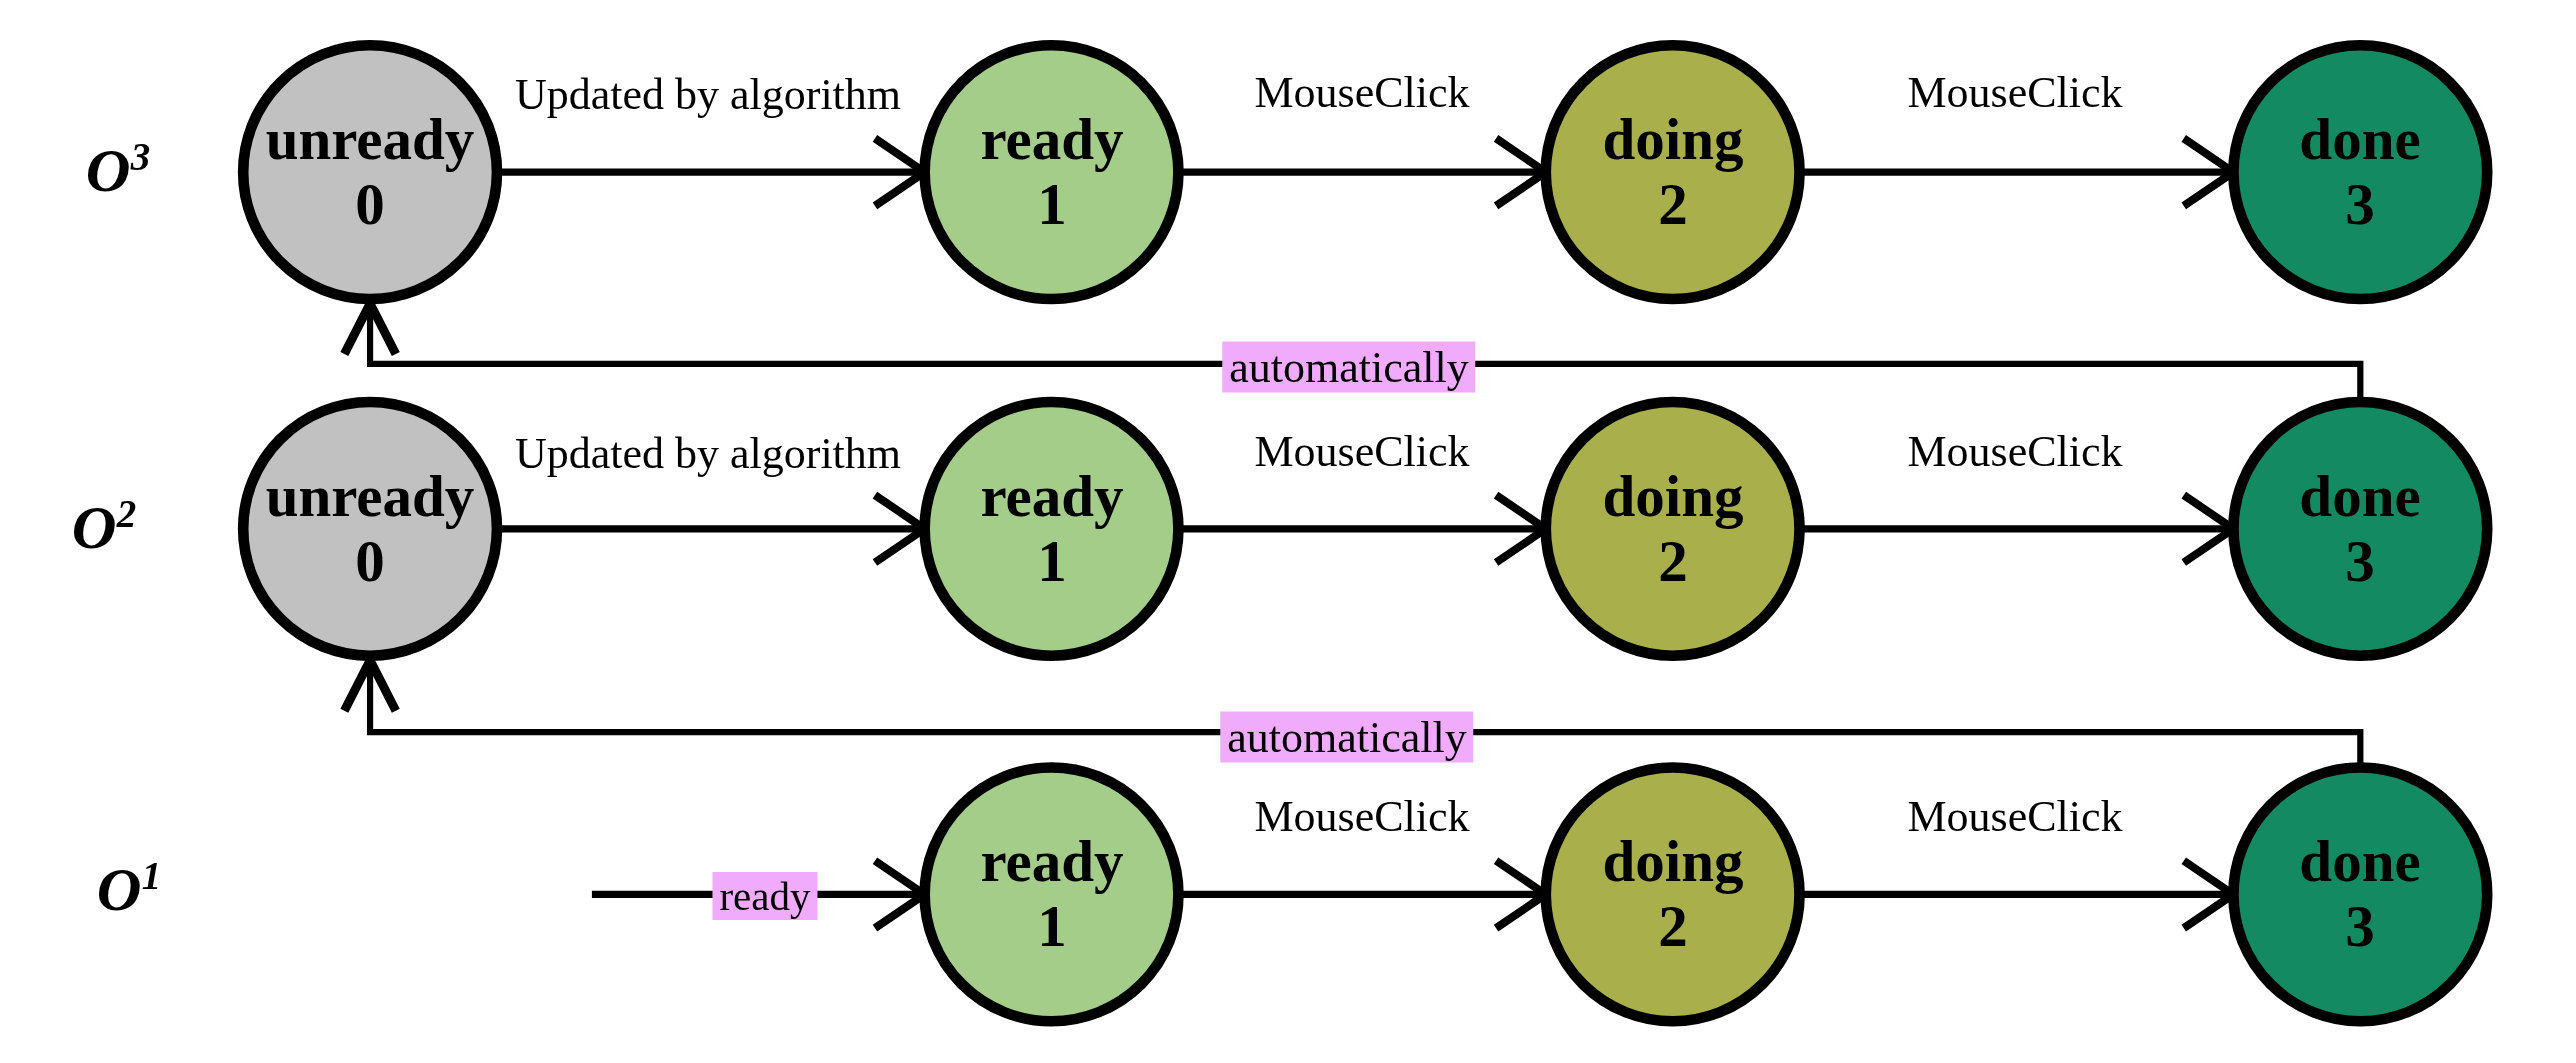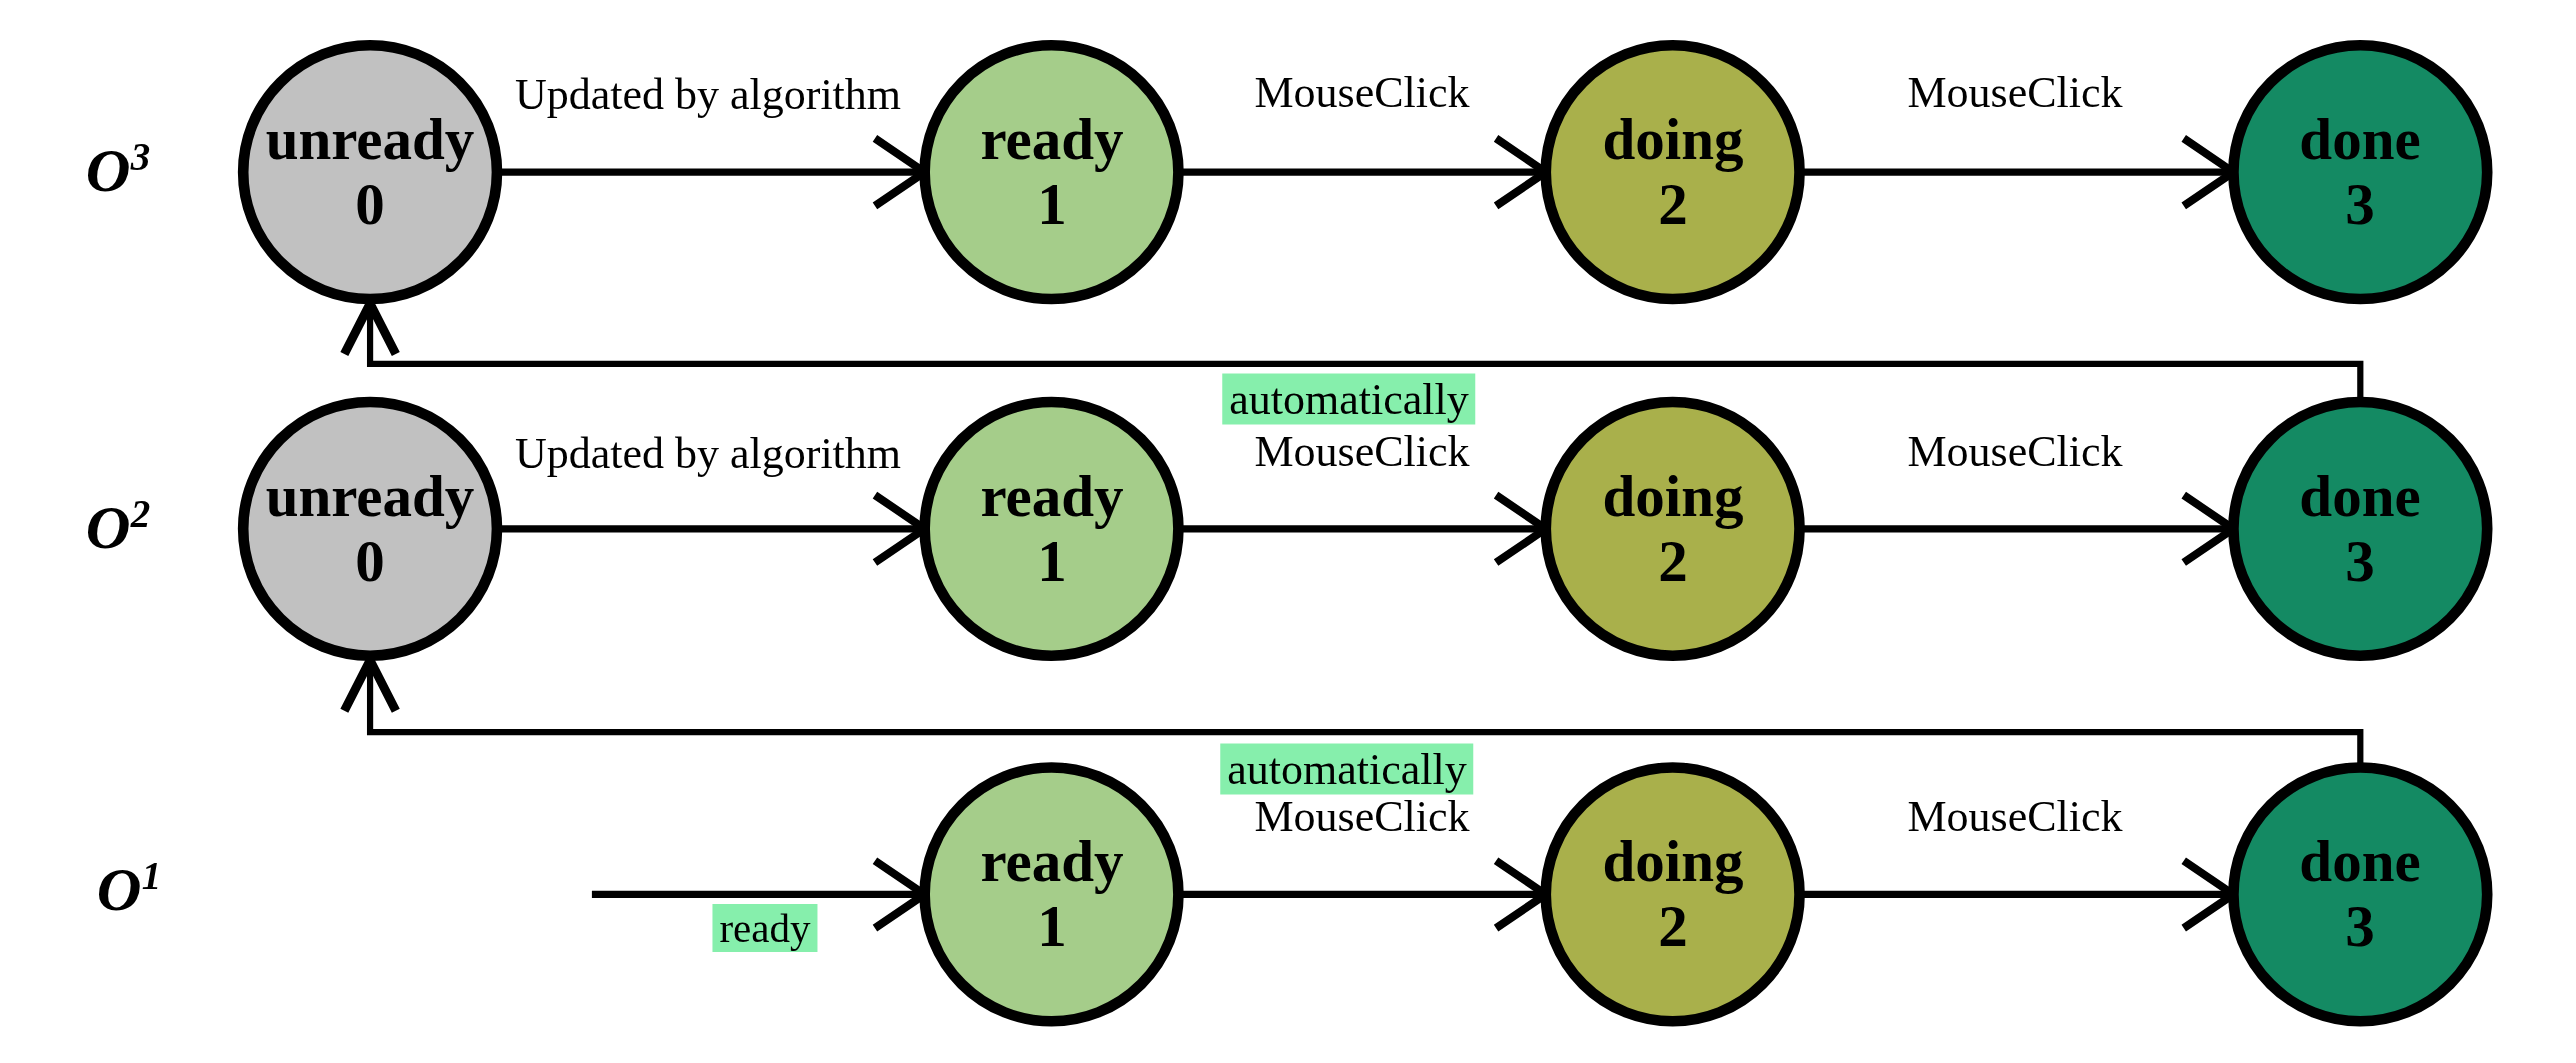--- a/index.html
+++ b/index.html
@@ -45,23 +45,22 @@
   .state-label {
     font-size: 59px;
     font-weight: bold;
     line-height: 1.1;
   }
   .trans-label {
     font-size: 44px;
     text-align: right;
   }
   .on-line {
-    background: #86efac;
+    background: #f0abfc;
     padding: 0 7px;
-    margin-top: 32px;
   }
   .start-label {
     font-size: 41px;
   }
 </style>
 </head>
 <body>
 
 <div class="canvas">
 
@@ -105,21 +104,21 @@
       <circle cx="1885" cy="596" r="143" stroke-width="12" fill="#a9b04b"></circle>
       <circle cx="2660" cy="596" r="143" stroke-width="12" fill="#148a63"></circle>
 
       <circle cx="1185" cy="1008" r="143" stroke-width="12" fill="#a5cd8a"></circle>
       <circle cx="1885" cy="1008" r="143" stroke-width="12" fill="#a9b04b"></circle>
       <circle cx="2660" cy="1008" r="143" stroke-width="12" fill="#148a63"></circle>
     </g>
   </svg>
 
   <div class="lbl row-label" style="left:105px; top:170px;"><span>O</span><span class="sup">3</span></div>
-  <div class="lbl row-label" style="left:105px; top:527px;"><span>O</span><span class="sup">2</span></div>
+  <div class="lbl row-label" style="left:91px; top:527px;"><span>O</span><span class="sup">2</span></div>
   <div class="lbl row-label" style="left:116px; top:889px;"><span>O</span><span class="sup">1</span></div>
 
   <div class="lbl state-label" style="left:370px; top:172px;">
     <div>unready</div>
     <div>0</div>
   </div>
   <div class="lbl state-label" style="left:1052px; top:172px;">
     <div>ready</div>
     <div>1</div>
   </div>

